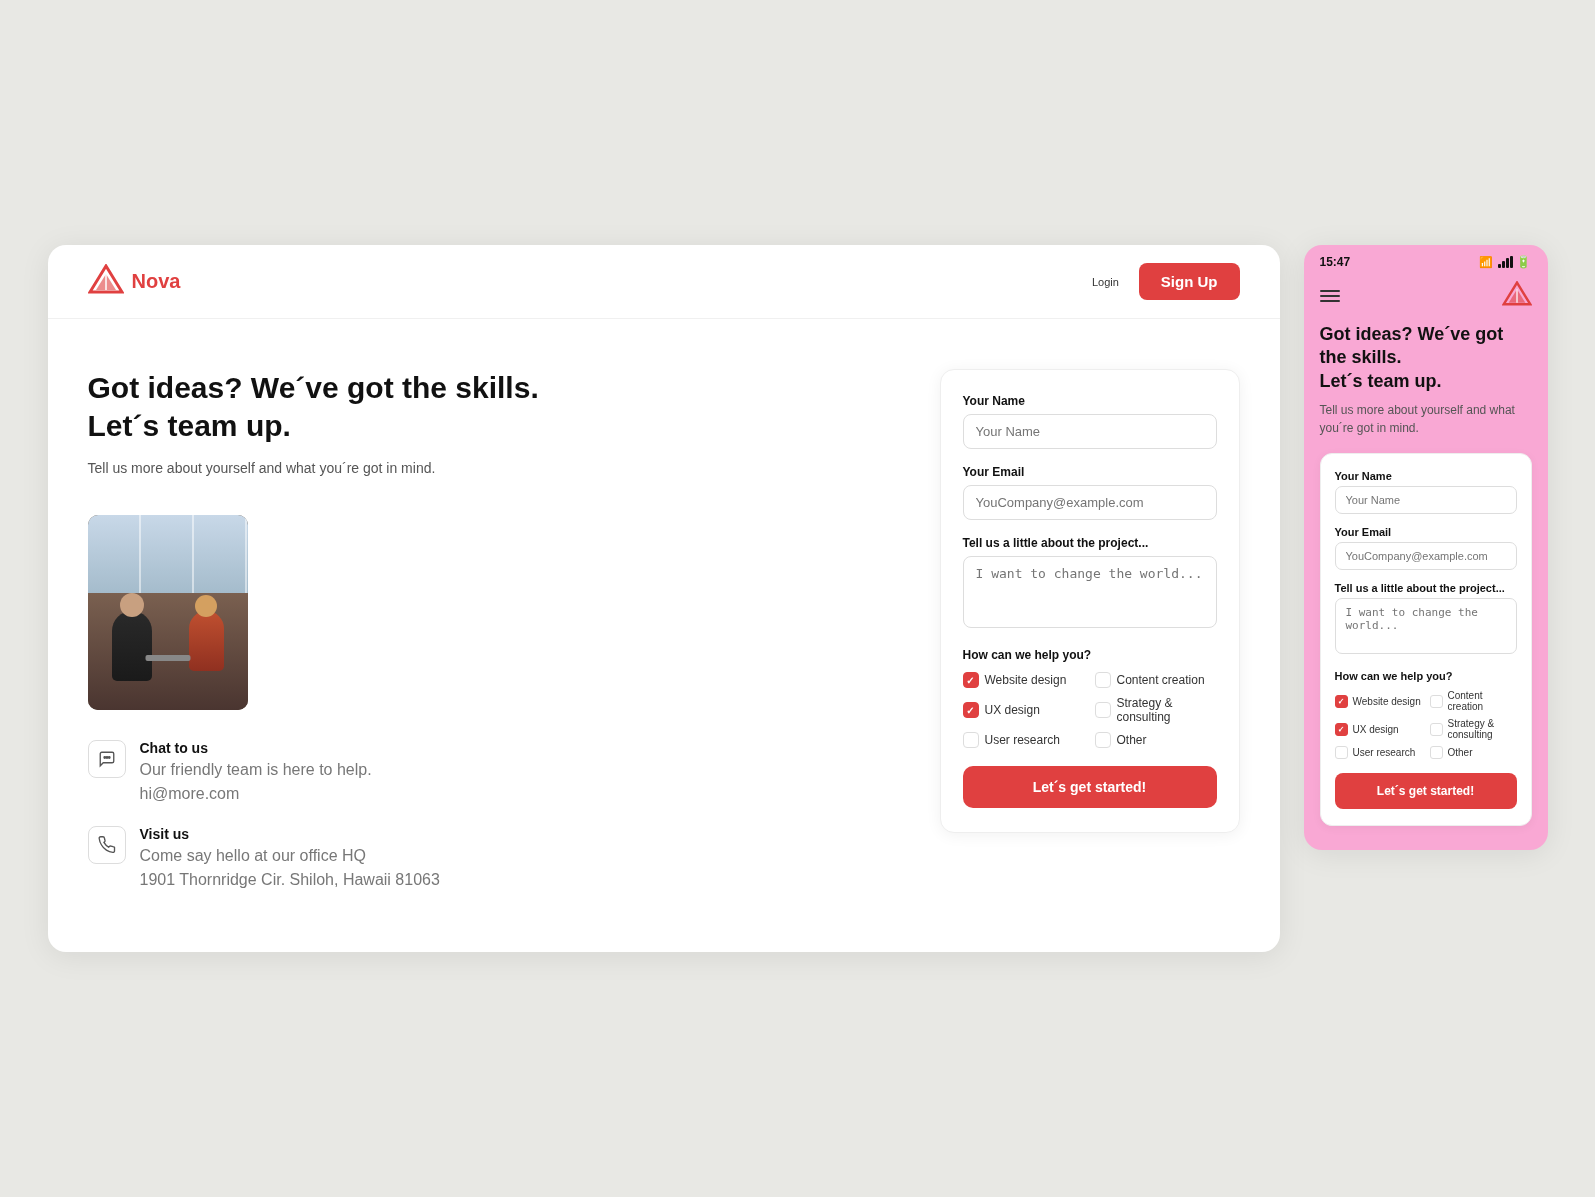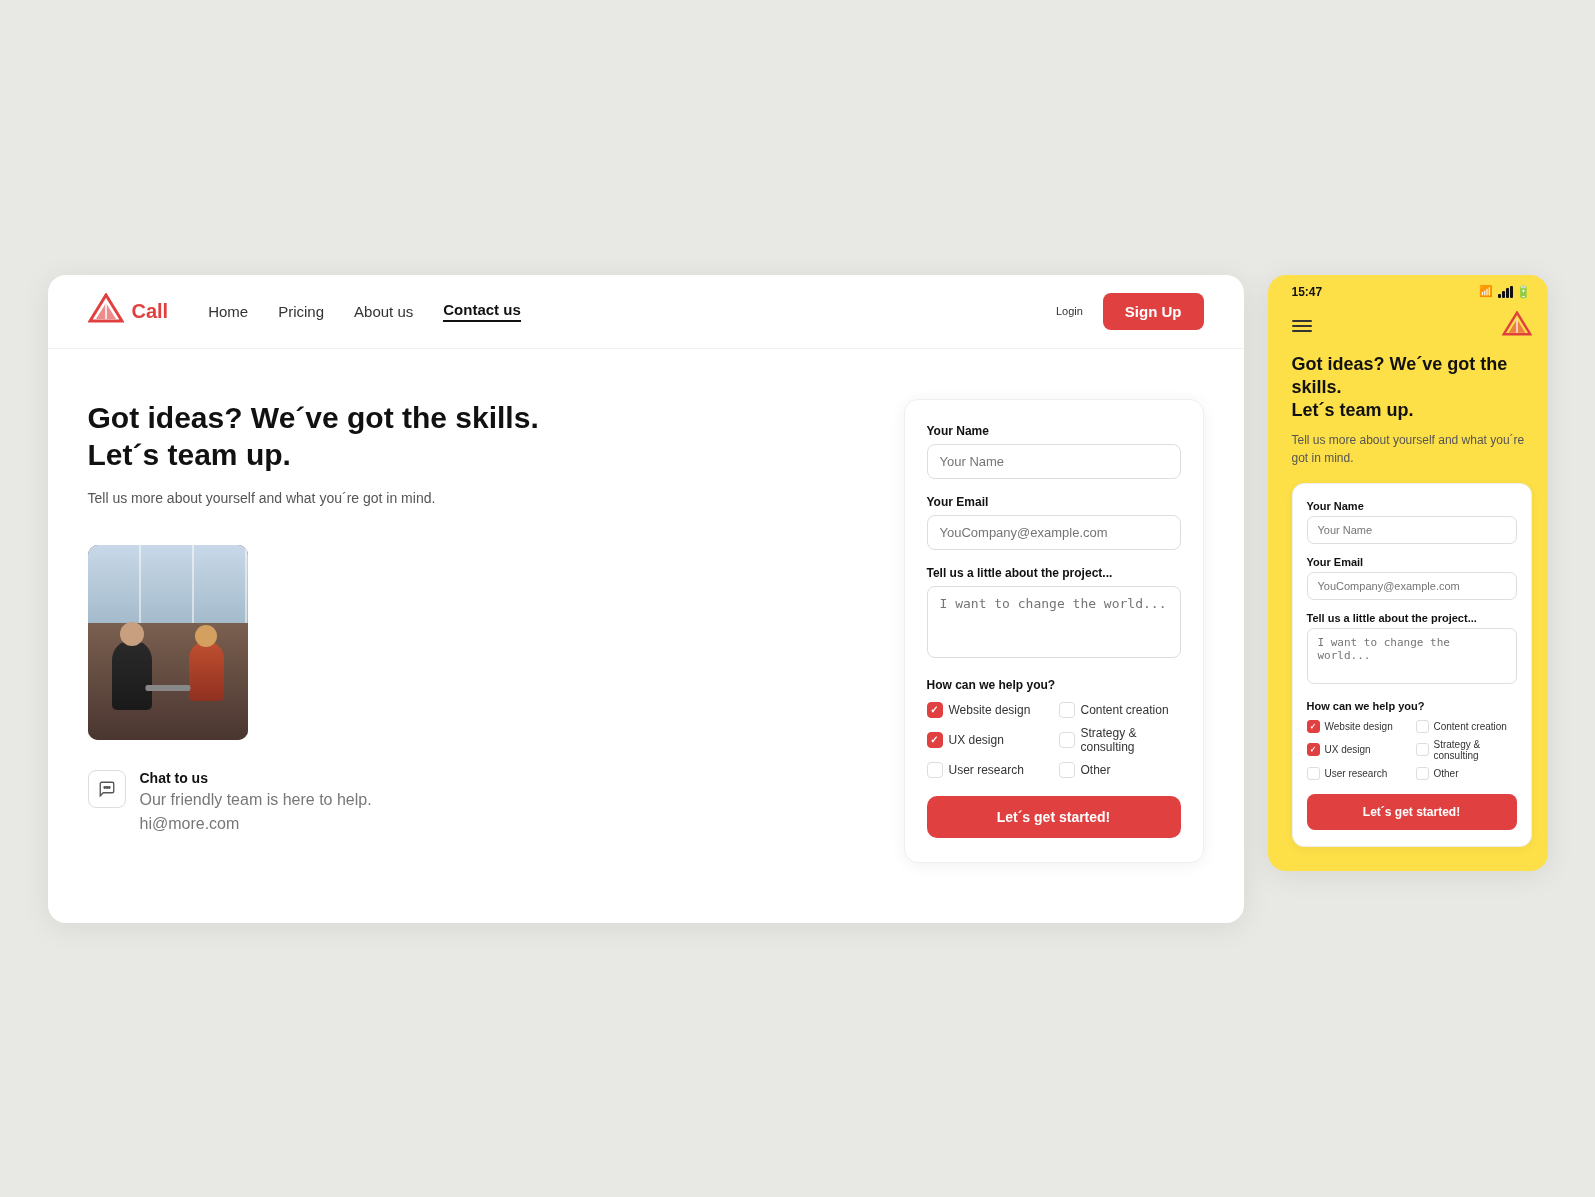--- a/index.html
+++ b/index.html
@@ -236,27 +236,26 @@
       border: none;
       border-radius: 10px;
       padding: 13px;
       font-size: 14px;
       font-weight: 700;
       cursor: pointer;
     }
 
     
     .mobile-card {
-      width: 280px;
+      width: 244px;
       flex-shrink: 0;
-      background: #fde047;
+      background: #f9a8d4;
       border-radius: 18px;
       overflow: hidden;
       box-shadow: 0 4px 30px rgba(0,0,0,0.08);
-      padding-left: 8px;
     }
     .mobile-status-bar {
       display: flex;
       justify-content: space-between;
       align-items: center;
       padding: 10px 16px 6px;
       font-size: 12px;
       font-weight: 600;
       color: #111;
     }
@@ -498,27 +497,21 @@
 
   <div class="desktop-card">
 
     <nav class="desktop-nav">
       <div class="logo-wrap">
         <svg class="logo-icon" viewBox="0 0 36 36">
           <polygon points="18,2 34,28 2,28" fill="none" stroke="#e04040" stroke-width="3"></polygon>
           <polygon points="18,10 28,26 8,26" fill="#e04040" opacity="0.6"></polygon>
           <line x1="18" y1="10" x2="18" y2="26" stroke="#fff" stroke-width="1.5"></line>
         </svg>
-        <span class="logo-text">Call</span>
-      </div>
-      <div class="nav-links">
-        <a class="nav-link">Home</a>
-        <a class="nav-link">Pricing</a>
-        <a class="nav-link">About us</a>
-        <a class="nav-link active">Contact us</a>
+        <span class="logo-text">Nova</span>
       </div>
       <div class="nav-right">
         <span class="login-btn">Login</span>
         <button class="signup-btn">Sign Up</button>
       </div>
     </nav>
 
     <div class="desktop-body">
 
       <div class="desktop-left">
@@ -548,20 +541,32 @@
                 <path d="M21 15a2 2 0 0 1-2 2H7l-4 4V5a2 2 0 0 1 2-2h14a2 2 0 0 1 2 2z"></path>
                 <circle cx="9" cy="10" r="1" fill="#555"></circle>
                 <circle cx="12" cy="10" r="1" fill="#555"></circle>
                 <circle cx="15" cy="10" r="1" fill="#555"></circle>
               </svg>
             </div>
             <div class="contact-info">
               <h4>Chat to us</h4>
               <p>Our friendly team is here to help.</p>
               <p>hi@more.com</p>
+            </div>
+          </div>
+          <div class="contact-item">
+            <div class="contact-icon-wrap">
+              <svg width="18" height="18" viewBox="0 0 24 24" fill="none" stroke="#555" stroke-width="1.8">
+                <path d="M22 16.92v3a2 2 0 0 1-2.18 2 19.79 19.79 0 0 1-8.63-3.07A19.5 19.5 0 0 1 4.69 12 19.79 19.79 0 0 1 1.61 3.4 2 2 0 0 1 3.6 1h3a2 2 0 0 1 2 1.72c.127.96.361 1.903.7 2.81a2 2 0 0 1-.45 2.11L7.91 8.57a16 16 0 0 0 6.29 6.29l.95-.95a2 2 0 0 1 2.11-.45c.907.339 1.85.573 2.81.7A2 2 0 0 1 22 16.92z"></path>
+              </svg>
+            </div>
+            <div class="contact-info">
+              <h4>Visit us</h4>
+              <p>Come say hello at our office HQ</p>
+              <p>1901 Thornridge Cir. Shiloh, Hawaii 81063</p>
             </div>
           </div>
         </div>
       </div>
 
       <div class="desktop-right">
         <div class="form-card">
           <div class="form-group">
             <label class="form-label">Your Name</label>
             <input class="form-input" type="text" placeholder="Your Name" style="">

